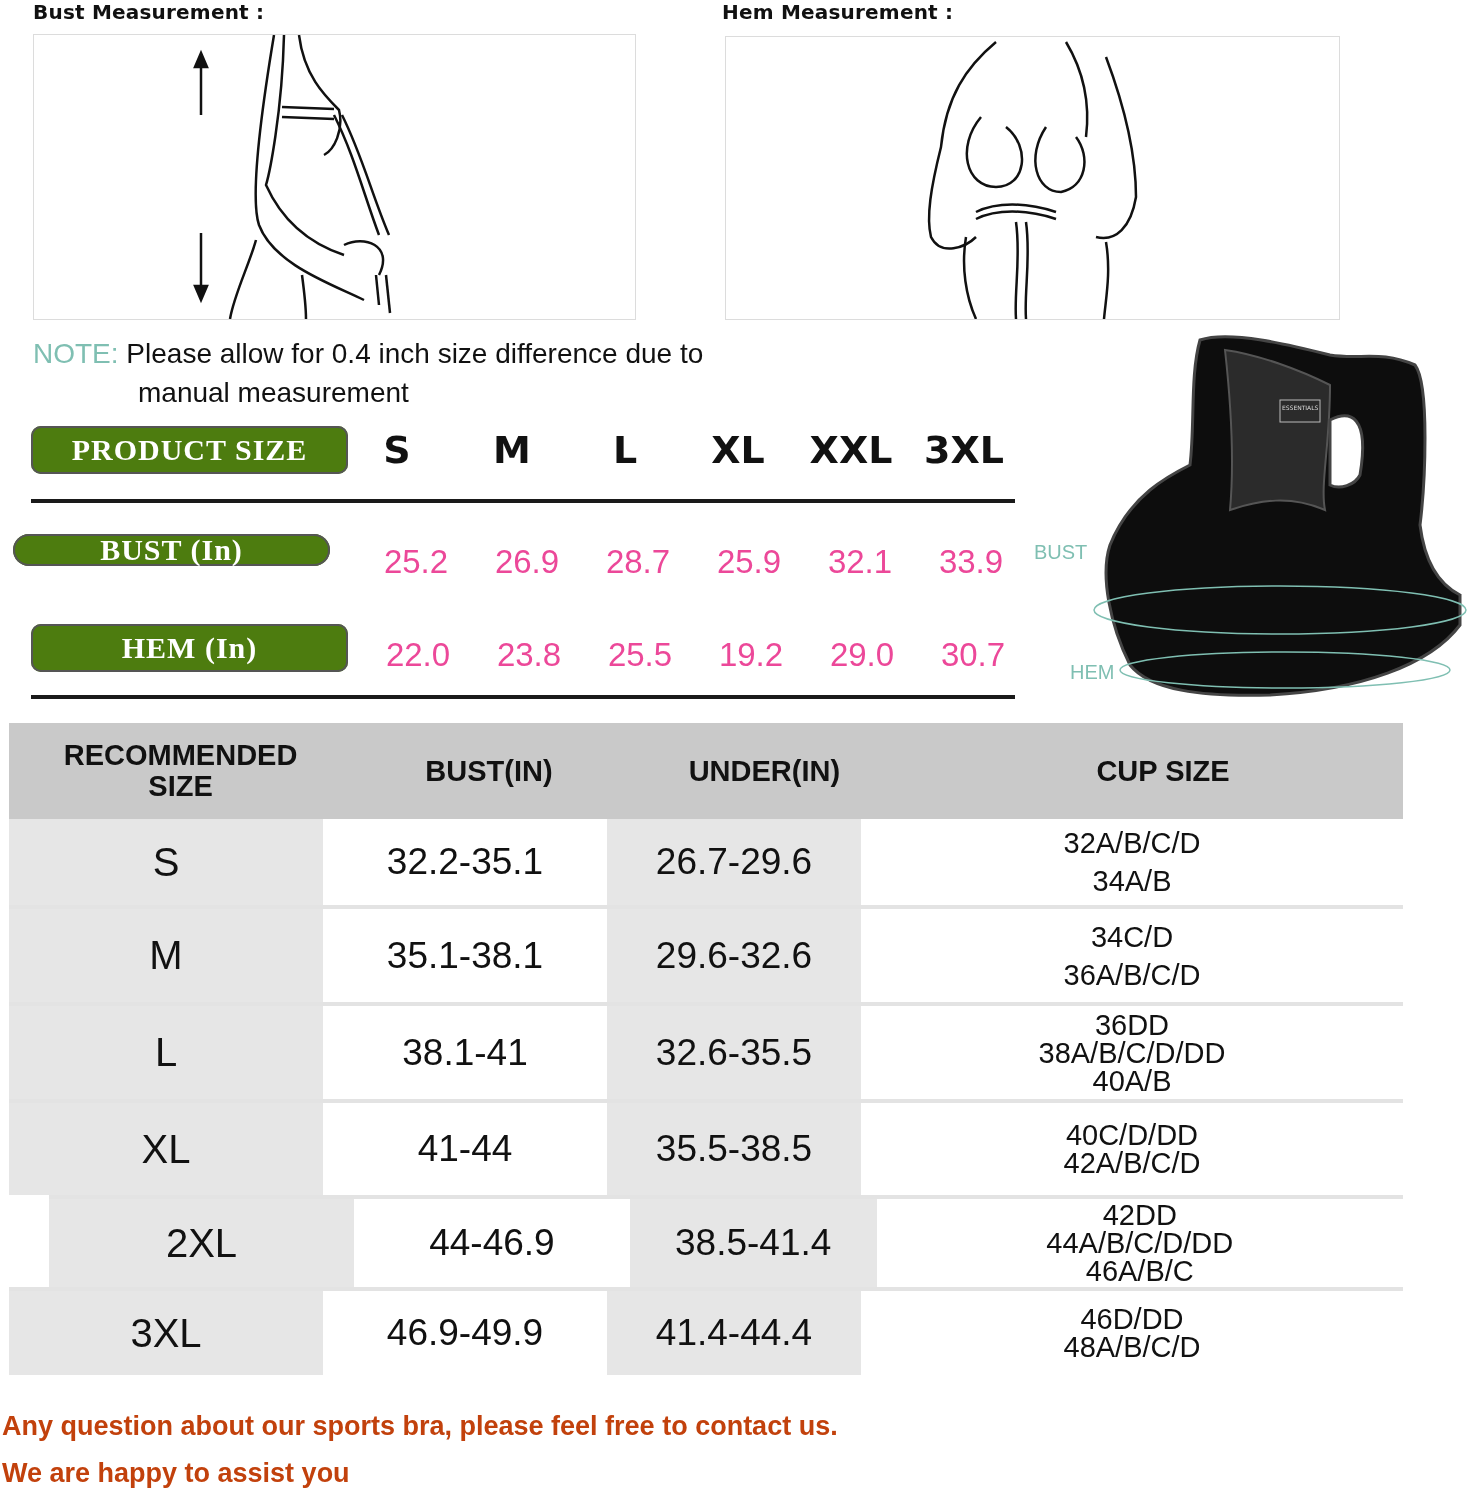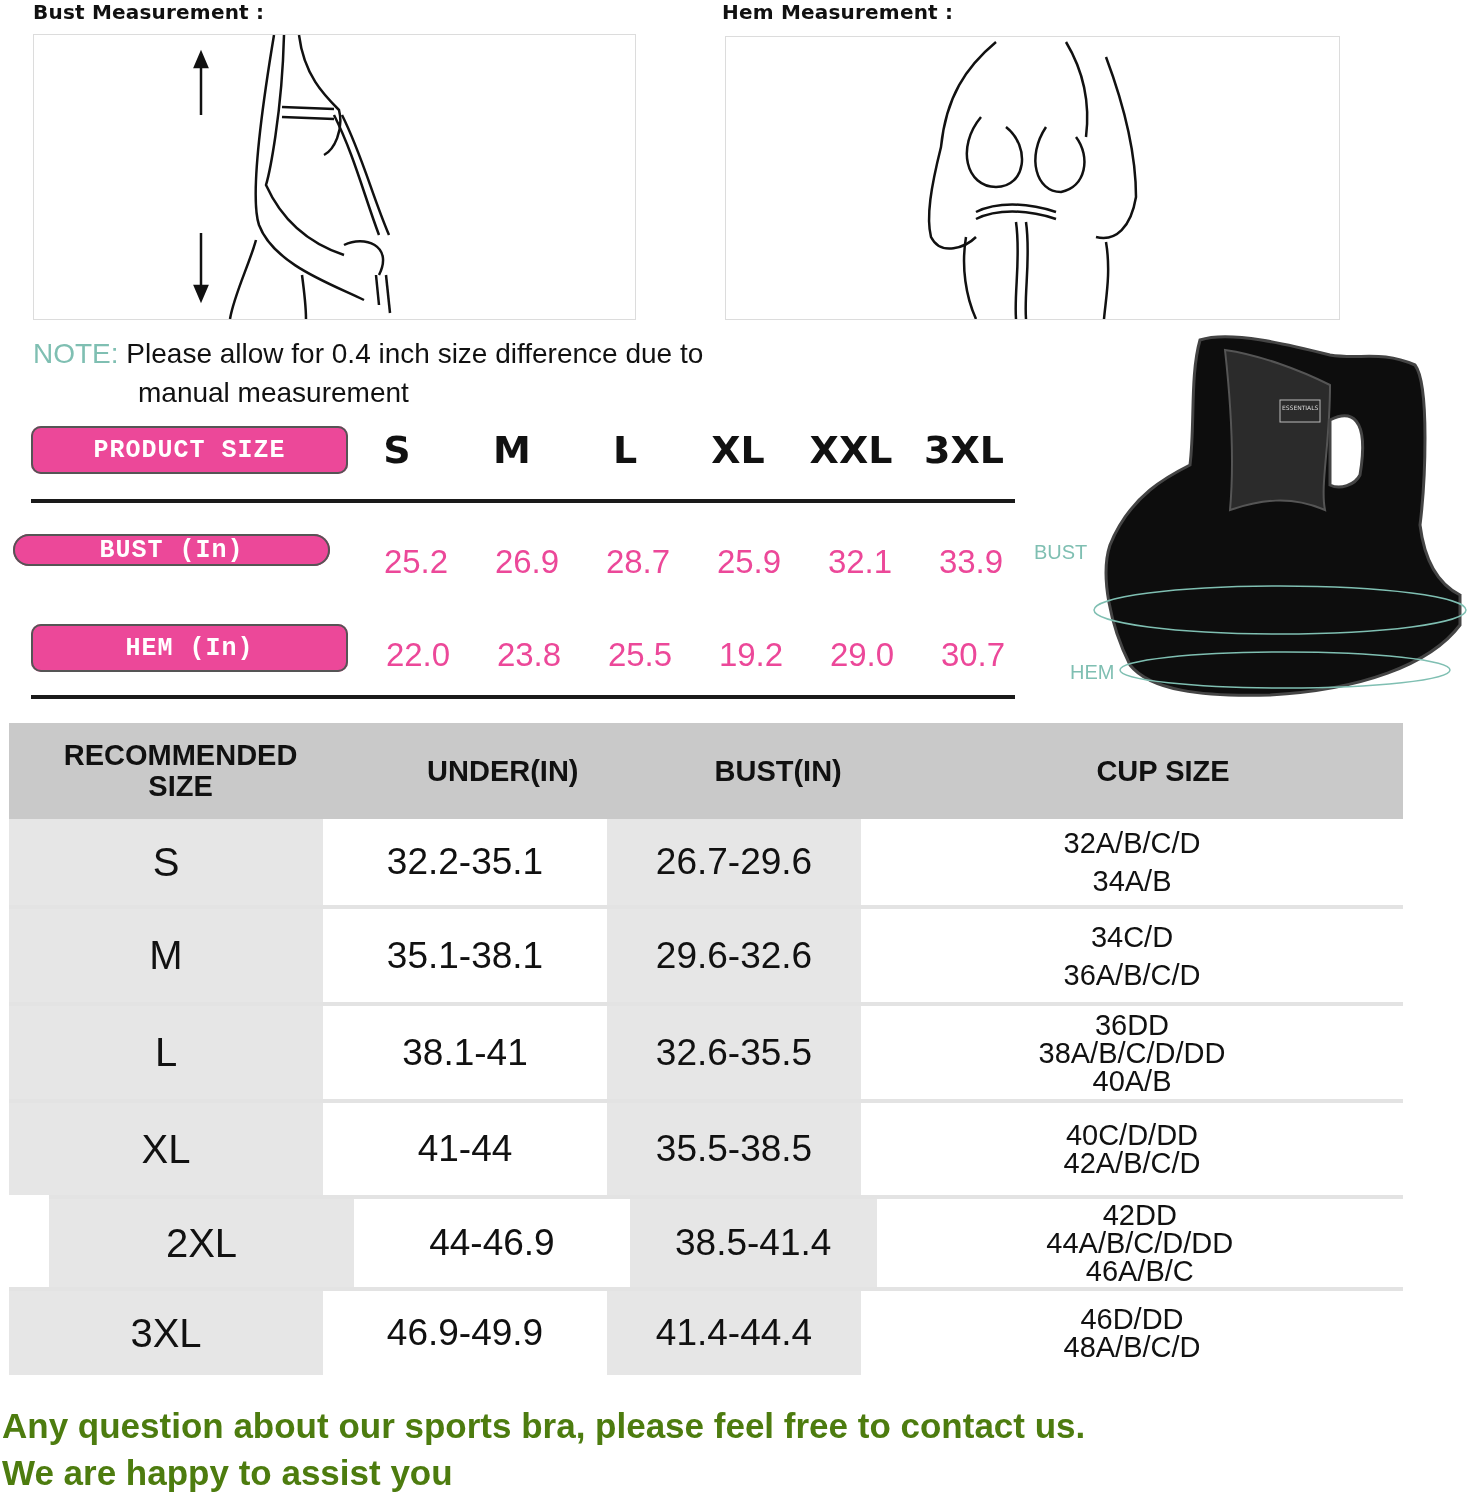--- a/index.html
+++ b/index.html
@@ -3,40 +3,40 @@
 <meta charset="utf-8">
 <style>
   html, body { margin: 0; padding: 0; background: #ffffff; }
   body { width: 1471px; height: 1500px; position: relative; overflow: hidden;
          font-family: "Liberation Sans", sans-serif; color: #111; }
   .abs { position: absolute; }
   .meas-title { font-size: 20px; font-weight: 600; font-family: "DejaVu Sans", sans-serif; color: #111; letter-spacing: 0.2px; }
   .meas-box { border: 1px solid #dcdcdc; background: #fff; }
   .note { font-size: 28px; line-height: 39px; }
   .note-label { color: #7fbfb2; }
-  .pill { background: #ec4899; color: #fff; border-radius: 10px; font-family: Liberation Mono, monospace;
-          font-weight: bold; font-size: 25px; display: flex; align-items: center; justify-content: center;
+  .pill { background: #4d7c0f; color: #fff; border-radius: 10px; font-family: Liberation Serif, serif;
+          font-weight: bold; font-size: 30px; display: flex; align-items: center; justify-content: center;
           letter-spacing: 1px; box-shadow: 0 0 0 2px #555 inset; }
   .size-hdr { font-size: 38px; font-family: "DejaVu Sans", sans-serif; font-weight: 600; text-align: center; width: 110px; }
   .num { font-size: 33px; color: #ec4899; text-align: center; width: 110px; }
   .rule { background: #1a1a1a; height: 4px; }
   .tbl { position: absolute; left: 9px; top: 723px; width: 1394px; }
   .tbl-hdr { display: flex; height: 96px; background: #c9c9c9; }
   .tbl-hdr div { display: flex; align-items: center; justify-content: center; text-align: center;
                  font-weight: bold; font-size: 29px; line-height: 31px; margin-left: 28px; }
   .tbl-row { display: flex; border-top: 4px solid #e3e3e3; }
   .c1 { width: 314px; background: #e6e6e6; }
   .c2 { width: 284px; background: #ffffff; }
   .c3 { width: 254px; background: #e6e6e6; }
   .c4 { width: 542px; background: #ffffff; }
   .tbl-row > div { display: flex; align-items: center; justify-content: center; text-align: center; }
   .cell-size { font-size: 40px; }
   .cell-num { font-size: 37px; }
   .cell-cup { font-size: 29px; line-height: 28px; flex-direction: column; }
-  .footer { color: #4d7c0f; font-weight: bold; font-size: 35px; line-height: 48px; }
+  .footer { color: #c2410c; font-weight: bold; font-size: 27px; line-height: 48px; }
   .label-teal { color: #7fbfb2; font-size: 20px; }
 </style>
 </head>
 <body>
 
 <div class="abs meas-title" style="left:33px;top:0px;">Bust Measurement :</div>
 <div class="abs meas-box" style="left:33px;top:34px;width:601px;height:284px;">
   <svg width="601" height="284" viewBox="0 0 601 284">
     <g stroke="#111" stroke-width="2.5" fill="none">
       <line x1="167" y1="22" x2="167" y2="80"></line>
@@ -128,22 +128,22 @@
   </svg>
   <div class="abs label-teal" style="left:4px;top:216px;">BUST</div>
   <div class="abs label-teal" style="left:40px;top:336px;">HEM</div>
 </div>
 
 <div class="tbl">
   <div class="tbl-hdr">
     <div style="width:334px;padding-left:0;">
         <span style="width:280px;margin-left:-20px;">RECOMMENDED SIZE</span>
       </div>
+    <div style="width:254px;">BUST(IN)</div>
     <div style="width:284px;">UNDER(IN)</div>
-    <div style="width:254px;">BUST(IN)</div>
     <div style="width:522px;">CUP SIZE</div>
   </div>
 
   <div class="tbl-row" style="height:86px;border-top:none;">
     <div class="c1 cell-size">S</div>
     <div class="c2 cell-num">32.2-35.1</div>
     <div class="c3 cell-num">26.7-29.6</div>
     <div class="c4 cell-cup" style="line-height:38px;">
       <span>32A/B/C/D</span>
       <span>34A/B</span>

